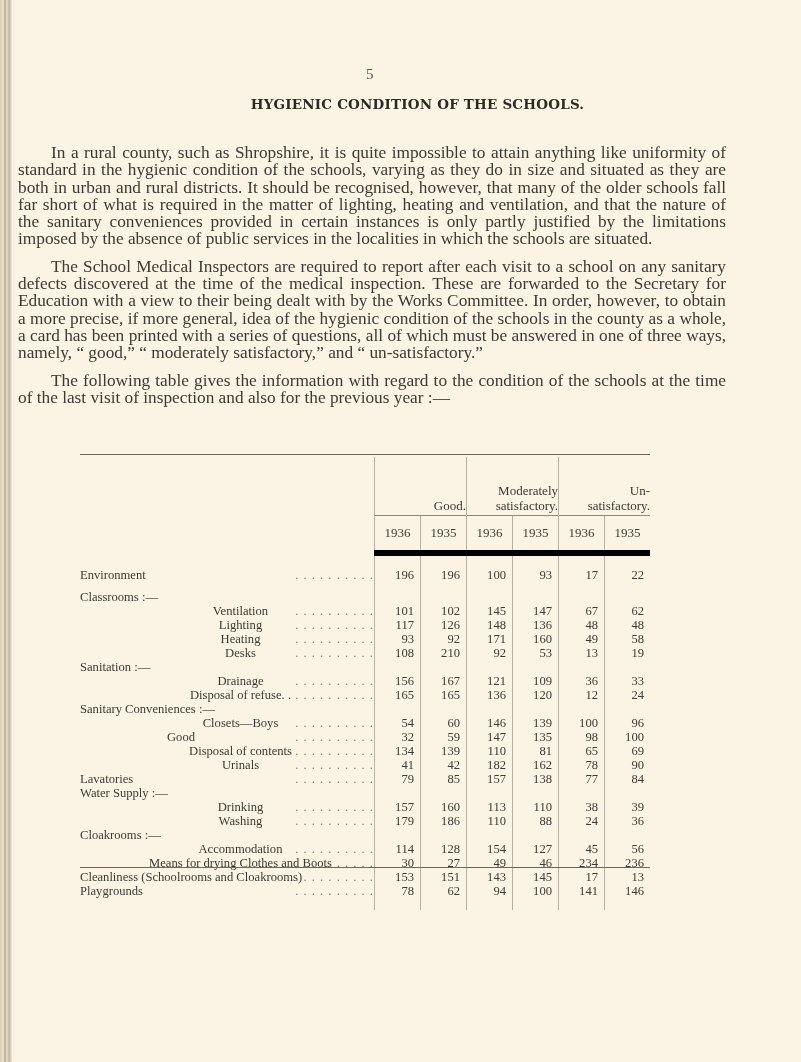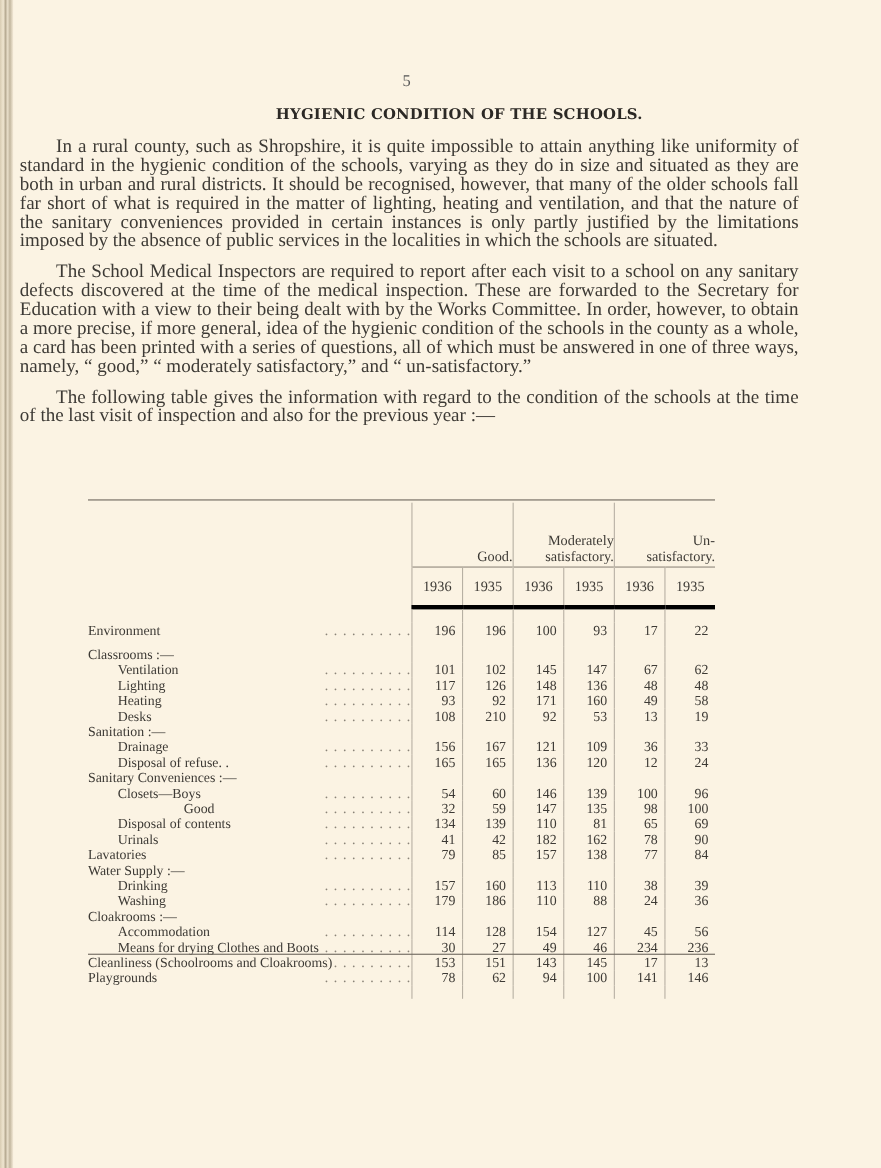--- a/index.html
+++ b/index.html
@@ -19,37 +19,38 @@
   }
   .title {
     position: absolute; top: 96px; left: 17px; width: 801px; text-align: center;
     font-family: "DejaVu Serif", serif; font-weight: bold; font-size: 13.5px; letter-spacing: 0.2px;
     color: #2c2925;
   }
   .body-text {
     position: absolute; left: 18px; width: 708px;
     font-size: 17.3px; line-height: 17.3px; text-align: justify;
     color: #3d3a35;
+    margin-top: 20px;
   }
   .body-text p { margin: 0 0 10px 0; text-indent: 33px; }
   .rule-top { position: absolute; left: 80px; top: 454px; width: 570px; height: 0; border-top: 1.5px solid #6d665c; }
   .rule-bottom { position: absolute; left: 80px; top: 867px; width: 570px; height: 0; border-top: 1px solid #6d665c; }
 
   table.data {
     position: absolute; left: 80px; top: 457px; width: 570px;
     border-collapse: collapse; font-size: 12.6px; color: #3d3a35;
   }
   table.data td, table.data th { padding: 0; font-weight: normal; }
   .label-col { width: 294px; }
   .num { text-align: right; padding-right: 6px !important; border-left: 1px solid #b7b0a3; }
   th.grp { text-align: right; border-left: 1px solid #b7b0a3; height: 56px; vertical-align: bottom; padding-bottom: 2px !important; line-height: 15px; font-size: 13px; }
-  th.yr { text-align: center; border-left: 1px solid #b7b0a3; border-top: 1px solid #8f887c; border-bottom: 4px solid #000000; height: 34px; font-size: 13px; }
+  th.yr { text-align: center; border-left: 1px solid #b7b0a3; border-top: 1px solid #8f887c; border-bottom: 6px solid #000000; height: 34px; font-size: 13px; }
   td.lbl { white-space: nowrap; height: 14px; line-height: 14px; position: relative; margin-left: 48px; }
   .lbl .dots { position: absolute; right: 0; color: #8a8378; letter-spacing: 1px; }
-  .indent1 { padding-left: 27px !important; }
+  .indent1 { padding-left: 27px !important; text-align: center; }
   .indent2 { padding-left: 87px !important; }
   tr.spacer td { height: 12px; }
   tr.gap td { height: 8px; }
   tr.end td { height: 12px; }
   td.num { height: 14px; line-height: 14px; }
   .col-w { width: 45px; }
 </style>
 </head>
 <body>
 

